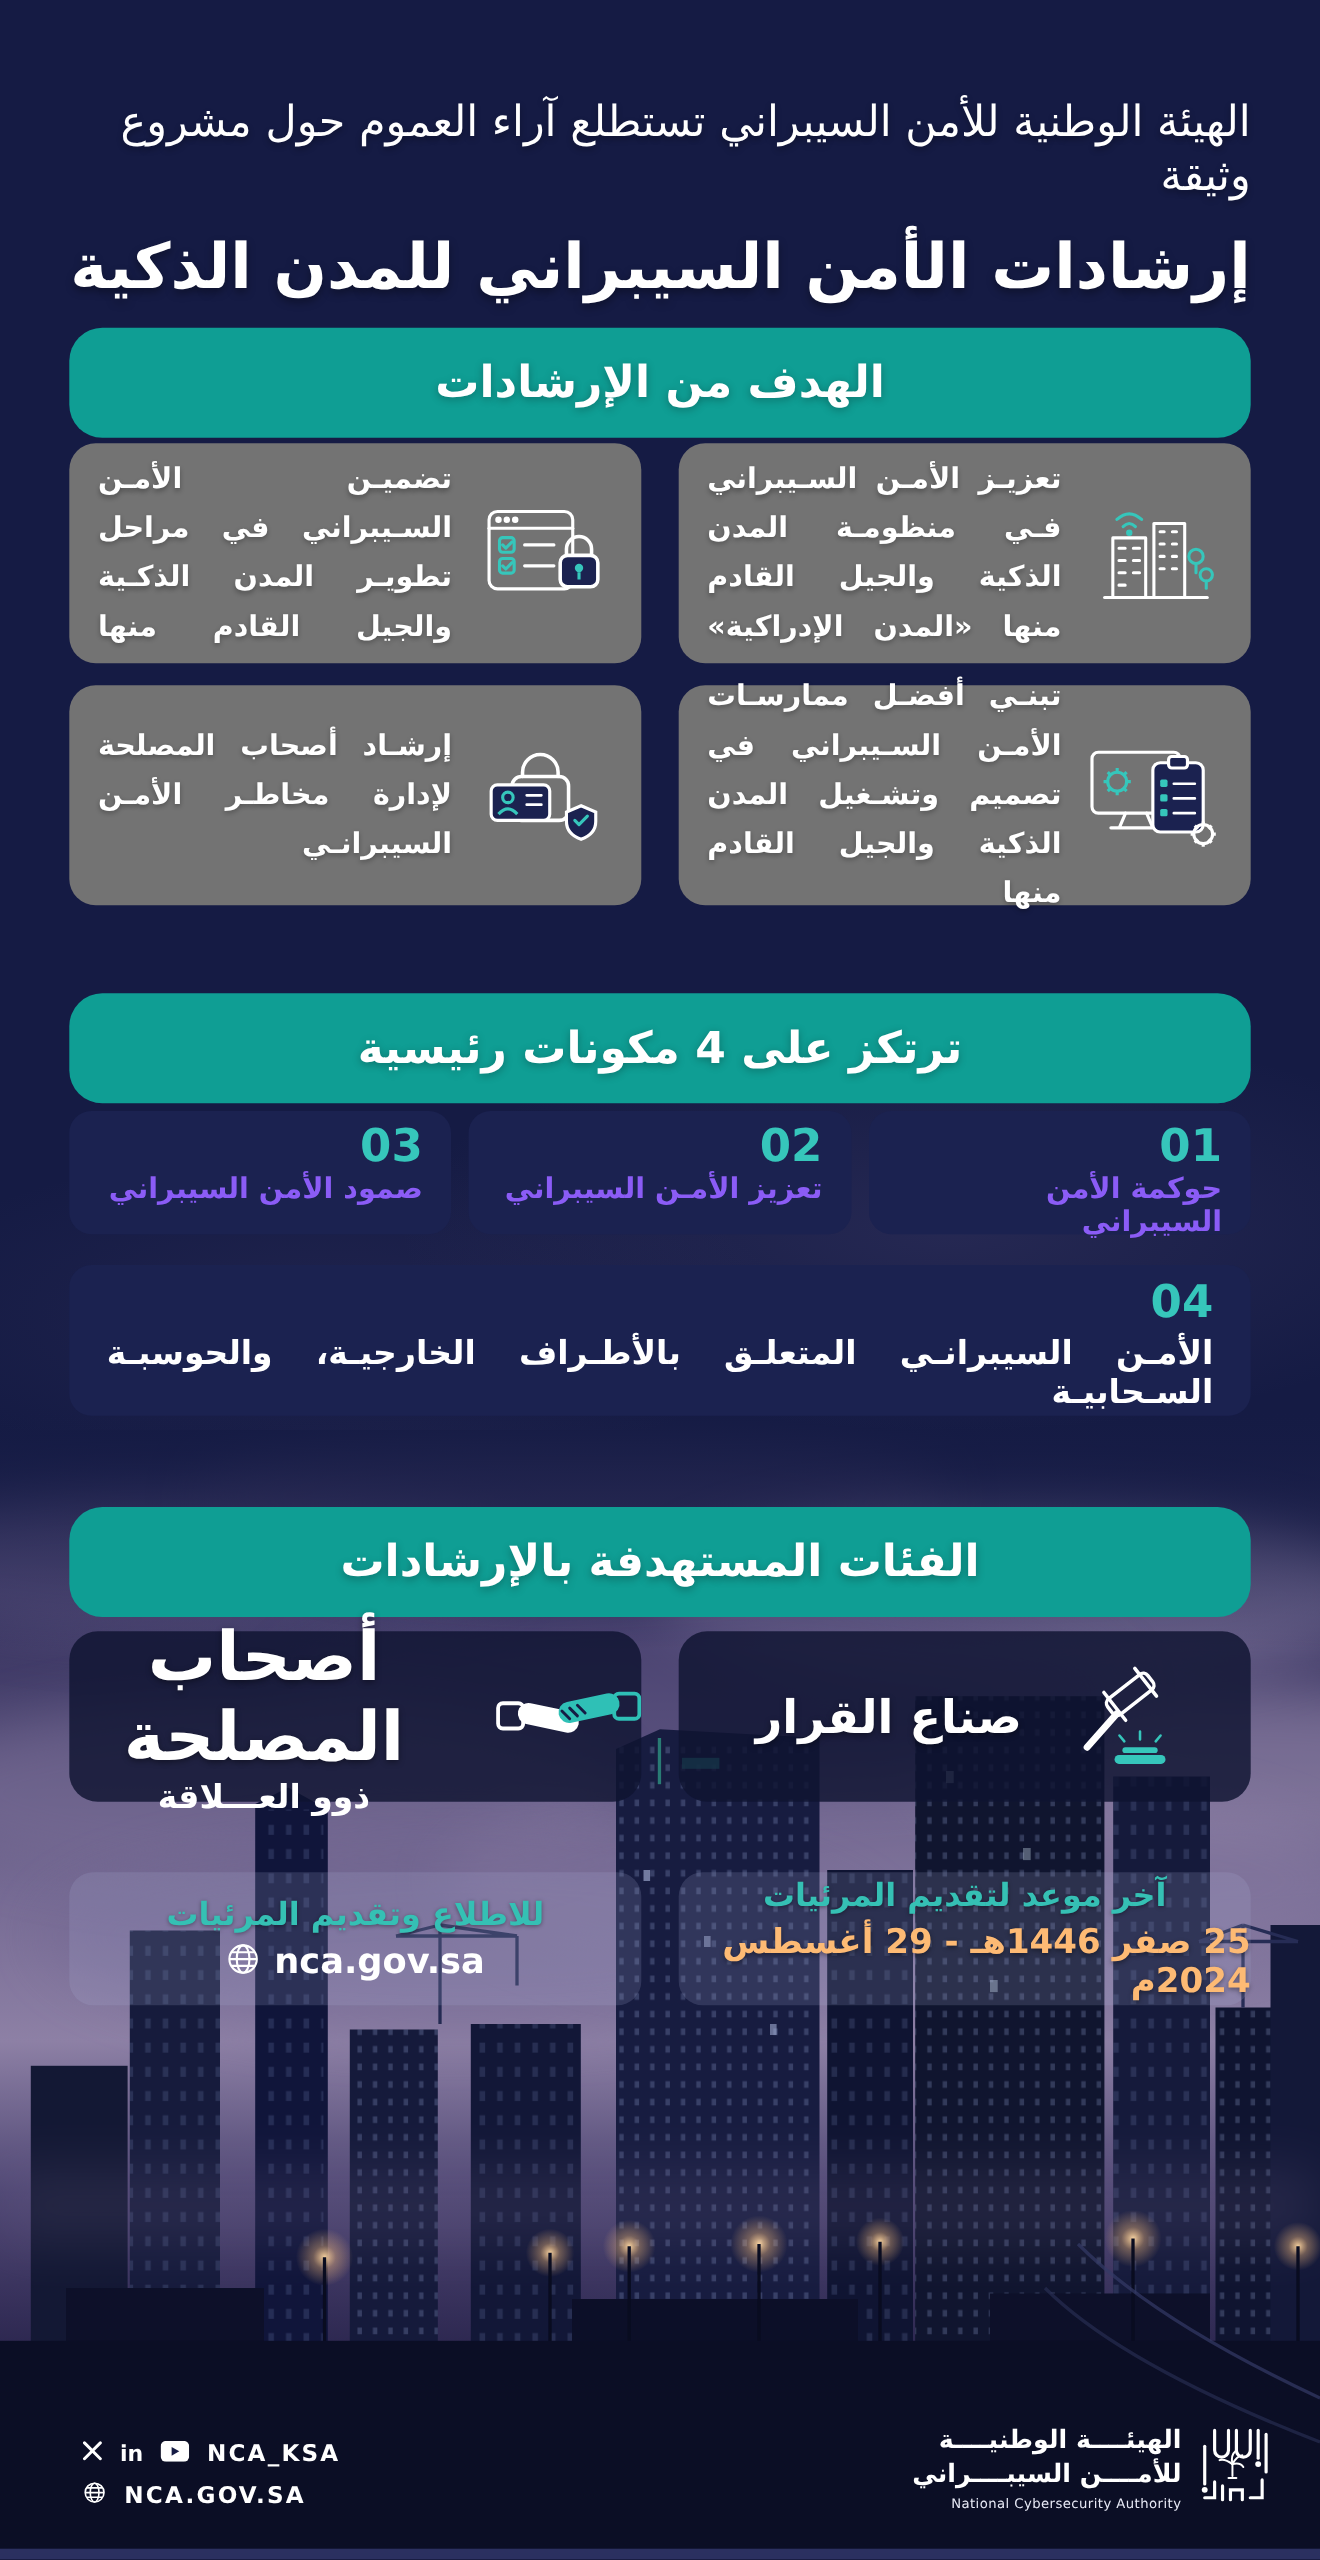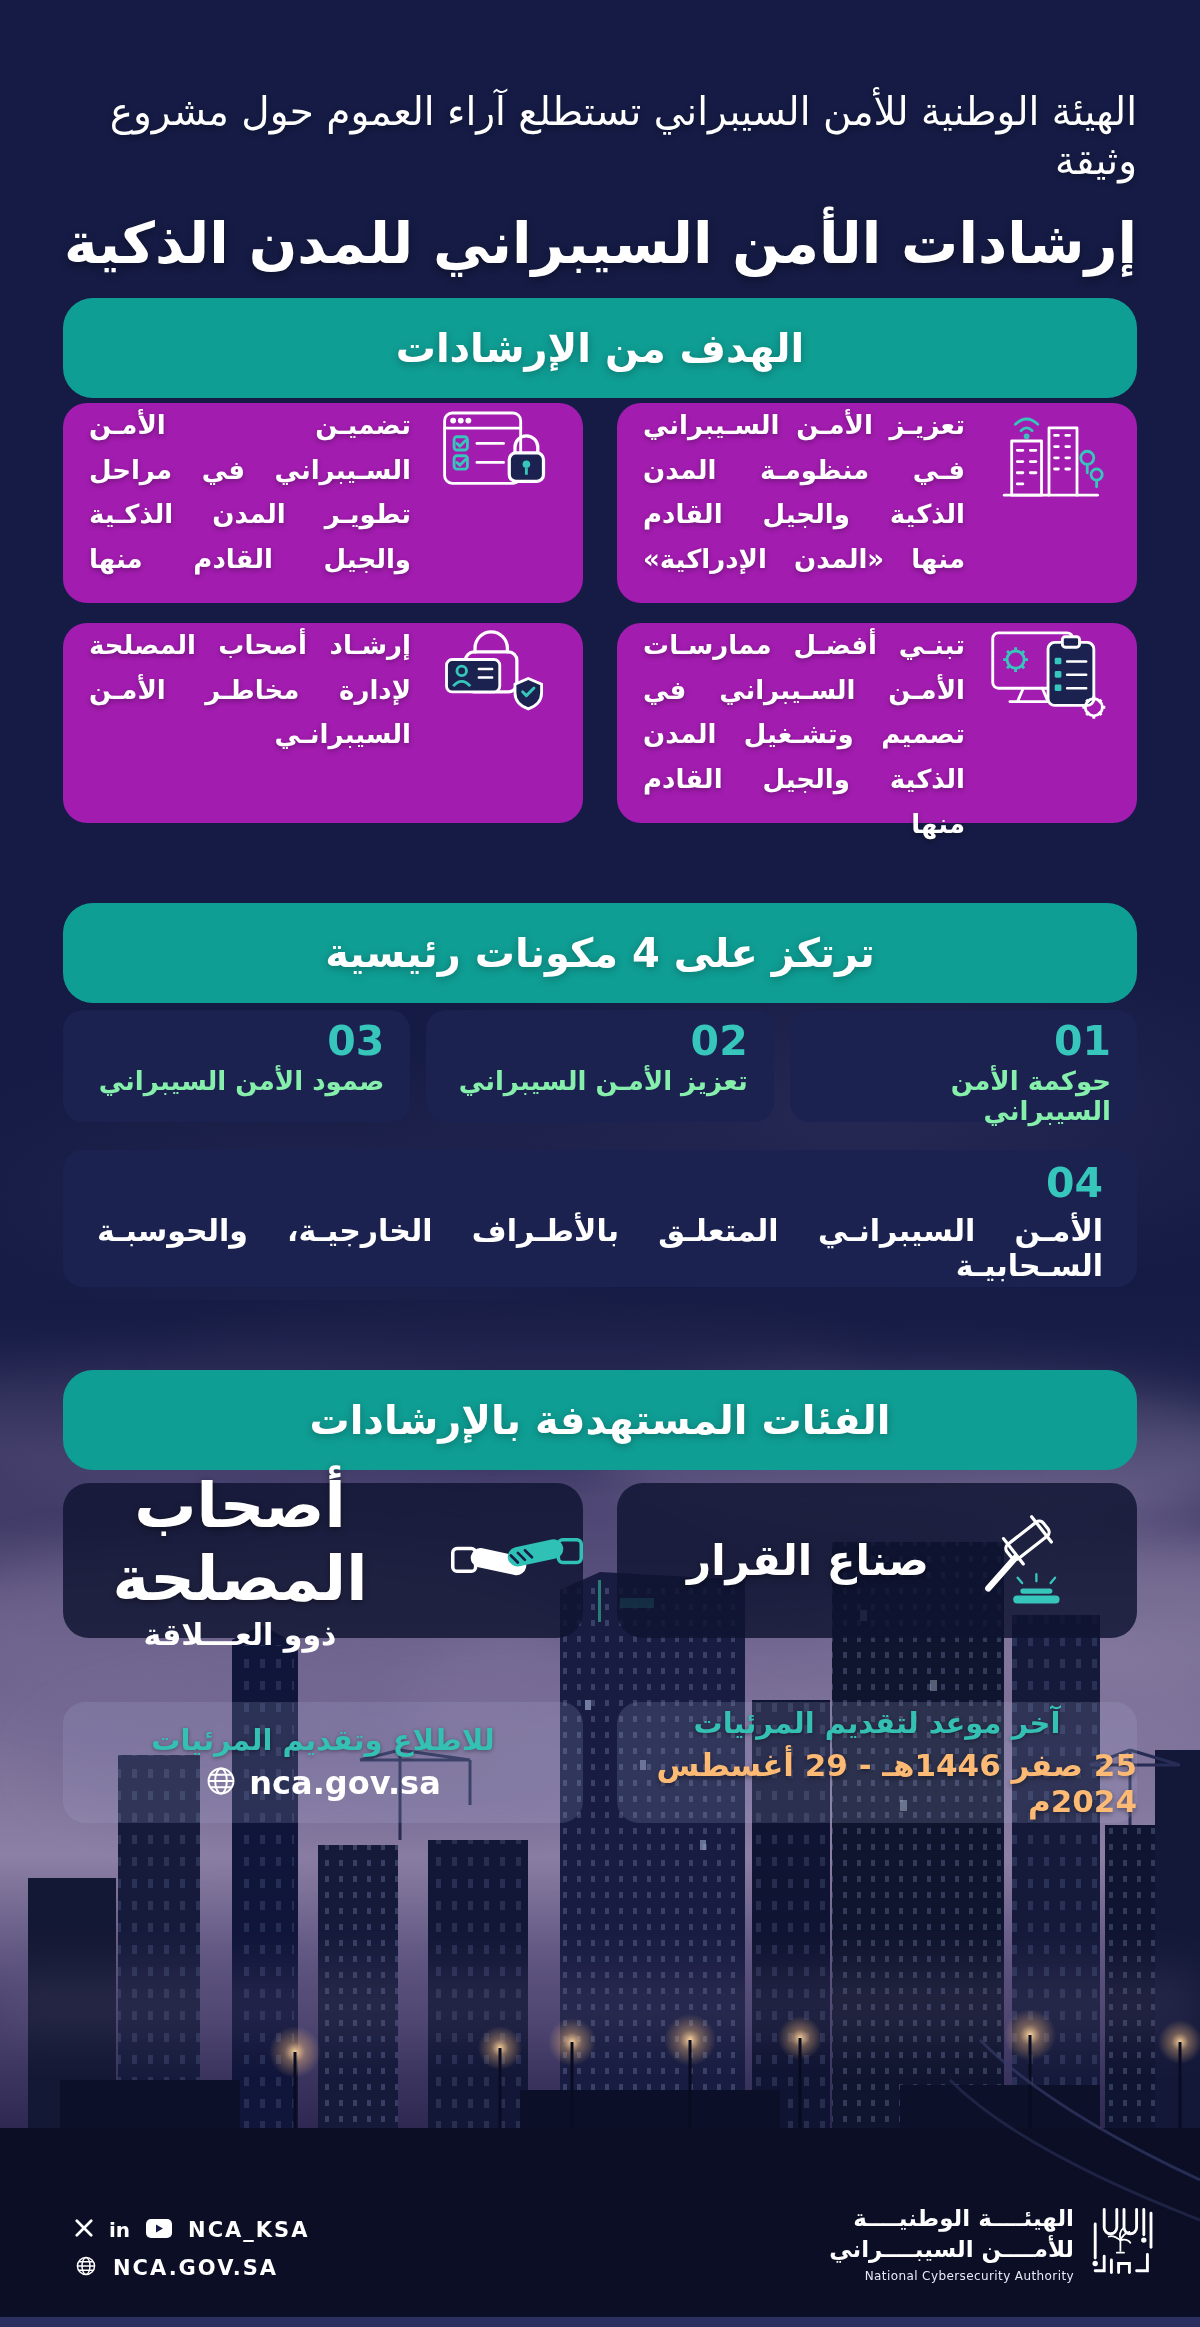--- a/index.html
+++ b/index.html
@@ -18,28 +18,28 @@
   
   .hdr{top:88px;text-align:right;color:#fff;}
   .hdr .sub{font-size:39px;font-weight:normal;line-height:1.25;text-shadow:0 2px 6px rgba(0,0,0,.3);}
   .hdr .ttl{font-size:57px;font-weight:bold;margin-top:24px;letter-spacing:-.5px;text-shadow:0 3px 8px rgba(0,0,0,.35);}
   
   .banner{height:100px;background:#0f9e94;border-radius:30px;display:flex;align-items:center;justify-content:center;
     color:#fff;font-size:40px;font-weight:bold;text-shadow:0 2px 8px rgba(0,0,0,.28);}
   .b1{top:298px}.b2{top:903px}.b3{top:1370px}
   
   .goals{top:403px;display:grid;grid-template-columns:1fr 1fr;column-gap:34px;row-gap:20px;}
-  .gcard{height:200px;background:#a21caf;border-radius:24px;display:flex;align-items:flex-start;gap:22px;padding:0 26px;box-sizing:border-box;}
+  .gcard{height:200px;background:#737373;border-radius:24px;display:flex;align-items:center;gap:22px;padding:0 26px;box-sizing:border-box;}
   .gic{width:124px;flex:0 0 auto;display:flex;justify-content:center;}
   .gtxt{flex:1;color:#fff;font-size:26px;font-weight:bold;line-height:1.72;text-align:justify;text-align-last:justify;text-shadow:0 2px 5px rgba(0,0,0,.3);}
   
   .comps{top:1010px;display:grid;grid-template-columns:1fr 1fr 1fr;gap:16px;}
   .ccard{height:112px;background:#1b2250;border-radius:20px;padding:8px 26px 0;box-sizing:border-box;display:flex;flex-direction:column;align-items:flex-start;}
   .cnum{color:#36c6bb;font-size:41px;font-weight:bold;line-height:1.15;}
-  .clabel{color:#86efac;font-size:26px;font-weight:bold;margin-top:1px;}
+  .clabel{color:#8b5cf6;font-size:26px;font-weight:bold;margin-top:1px;}
   .c4{top:1150px;height:137px;background:#1b2250;border-radius:20px;padding:10px 34px;box-sizing:border-box;}
   .c4 .ctext{color:#fff;font-size:30px;font-weight:bold;margin-top:6px;text-align:justify;text-align-last:justify;}
   
   .aud{top:1483px;display:grid;grid-template-columns:1fr 1fr;gap:34px;}
   .acard{height:155px;background:rgba(15,20,49,.82);border-radius:26px;display:flex;align-items:center;justify-content:center;gap:34px;}
   .atitle{color:#fff;font-size:42px;font-weight:bold;text-shadow:0 2px 6px rgba(0,0,0,.4);}
   .astack{text-align:center;}
   .astack .atitle{font-size:62px;}
   .asub{color:#fff;font-size:30px;font-weight:bold;margin-top:2px;}
   

